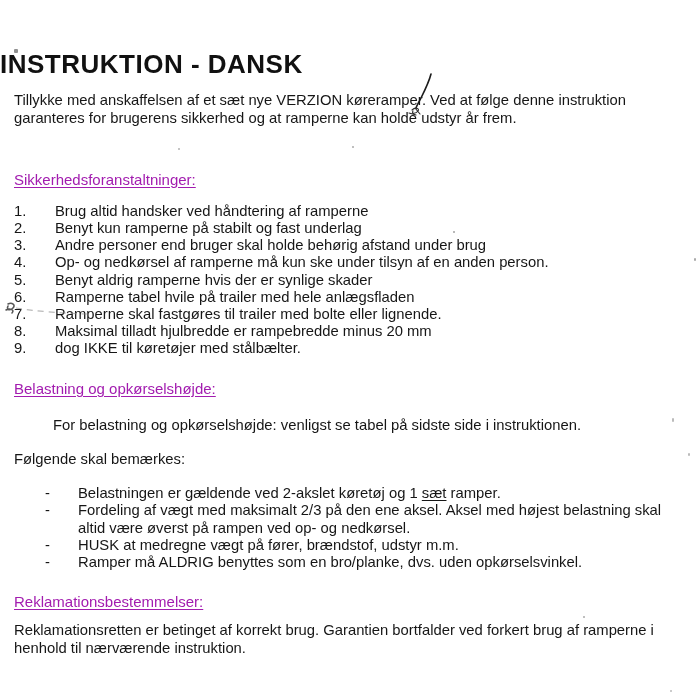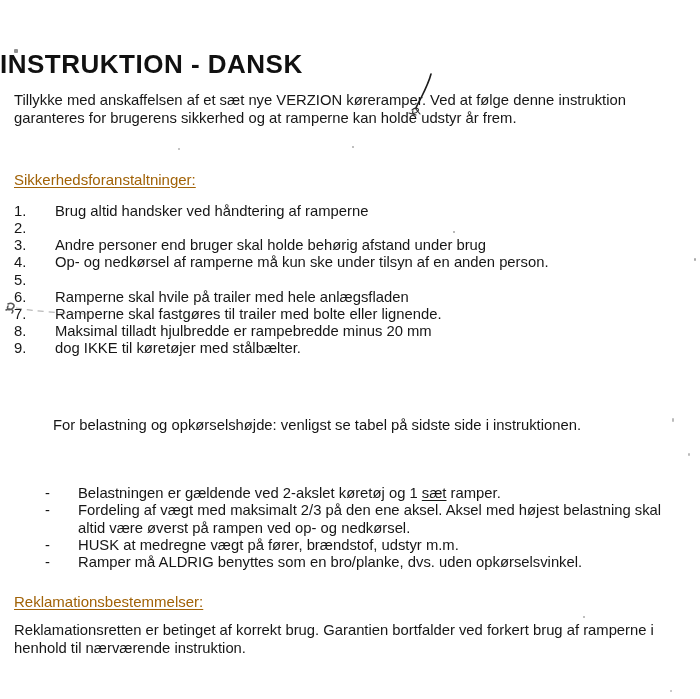--- a/index.html
+++ b/index.html
@@ -33,21 +33,21 @@
 
   .para { left: 14px; line-height: 17.6px; }
   .para .line { display: block; white-space: nowrap; }
 
   .intro { top: 92px; }
   .claims-body { top: 622px; }
 
   .heading {
     left: 14px;
     font-size: 15px;
-    color: #a16207;
+    color: #a21caf;
     text-decoration: underline;
     text-underline-offset: 2px;
     white-space: nowrap;
   }
   .h-safety { top: 171px; }
   .h-load   { top: 380px; }
   .h-claims { top: 593px; }
 
   .num-list { top: 203px; left: 14px; width: 680px; }
   .num-row { display: flex; line-height: 17.15px; }
@@ -87,55 +87,59 @@
 
   <div class="abs heading h-safety">Sikkerhedsforanstaltninger:</div>
 
   <div class="abs num-list">
     <div class="num-row">
       <span class="num-cell">1.</span>
       <span class="num-text">Brug altid handsker ved håndtering af ramperne</span>
     </div>
     <div class="num-row">
       <span class="num-cell">2.</span>
+      <span class="num-text">Benyt kun ramperne på stabilt og fast underlag</span>
     </div>
     <div class="num-row">
       <span class="num-cell">3.</span>
       <span class="num-text">Andre personer end bruger skal holde behørig afstand under brug</span>
     </div>
     <div class="num-row">
       <span class="num-cell">4.</span>
       <span class="num-text">Op- og nedkørsel af ramperne må kun ske under tilsyn af en anden person.</span>
     </div>
     <div class="num-row">
       <span class="num-cell">5.</span>
+      <span class="num-text">Benyt aldrig ramperne hvis der er synlige skader</span>
     </div>
     <div class="num-row">
       <span class="num-cell">6.</span>
-      <span class="num-text">Ramperne skal hvile på trailer med hele anlægsfladen</span>
+      <span class="num-text">Ramperne tabel hvile på trailer med hele anlægsfladen</span>
     </div>
     <div class="num-row">
       <span class="num-cell">7.</span>
       <span class="num-text">Ramperne skal fastgøres til trailer med bolte eller lignende.</span>
     </div>
     <div class="num-row">
       <span class="num-cell">8.</span>
       <span class="num-text">Maksimal tilladt hjulbredde er rampebredde minus 20 mm</span>
     </div>
     <div class="num-row">
       <span class="num-cell">9.</span>
       <span class="num-text">
         <span class="cont">dog IKKE til køretøjer med stålbælter.</span>
       </span>
     </div>
   </div>
 
+  <div class="abs heading h-load">Belastning og opkørselshøjde:</div>
 
   <div class="abs note-line">For belastning og opkørselshøjde: venligst se tabel på sidste side i instruktionen.</div>
 
+  <div class="abs remarks-label">Følgende skal bemærkes:</div>
 
   <div class="abs dash-list">
     <div class="dash-row">
       <span class="dash-cell">-</span>
       <span class="dash-text">
         <span>Belastningen er gældende ved 2-akslet køretøj og 1 </span><span class="u-word">sæt</span><span> ramper.</span>
       </span>
     </div>
     <div class="dash-row">
       <span class="dash-cell">-</span>

